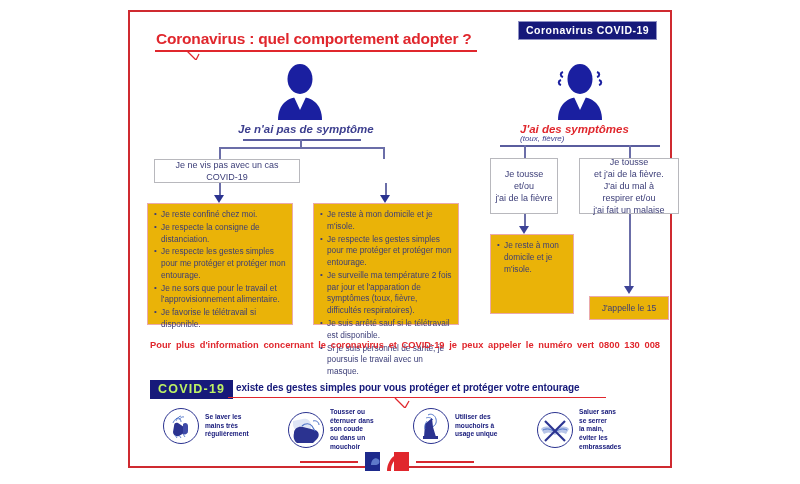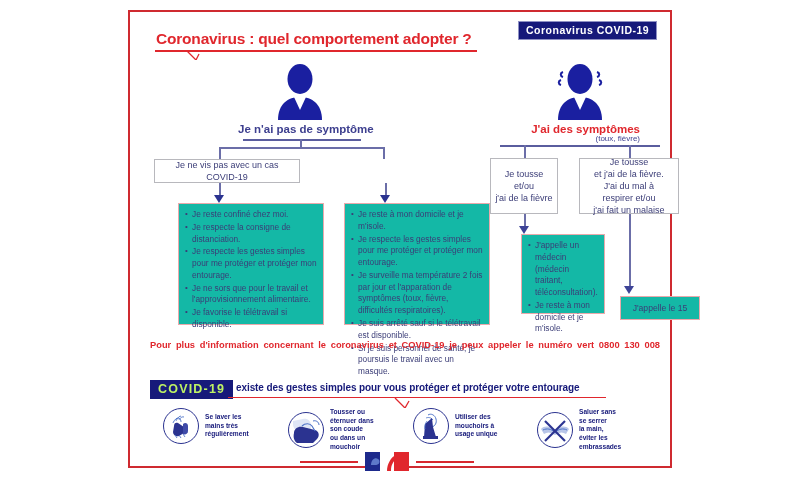--- a/index.html
+++ b/index.html
@@ -43,21 +43,21 @@
     padding:2px 7px 3px 7px;
     white-space:nowrap;
   }
 
   
   .person{position:absolute;}
   .person svg{display:block;}
 
   
   .branch-head{
-    position:absolute;text-align:right;white-space:nowrap;
+    position:absolute;text-align:left;white-space:nowrap;font-style:italic;
   }
   .branch-head .bh-main{font-size:11.5px;font-weight:bold;}
   .branch-head .bh-sub{font-size:8px;color:#3d3f8f;margin-top:-1px;}
   .bh-left .bh-main{color:#3d3f8f;}
   .bh-right .bh-main{color:#e0272d;}
   .head-rule{position:absolute;height:1.5px;background:#5a5d9e;}
 
   
   .ln{position:absolute;background:#6b6ea8;}
   .vln{width:1.6px;}
@@ -68,23 +68,23 @@
   .arrow-head.slim{border-left-width:5px;border-right-width:5px;border-top-color:#3d4397;}
 
   
   .qbox{
     position:absolute;border:1px solid #b8b8bd;background:#fff;
     display:flex;align-items:center;justify-content:center;
     text-align:center;color:#3b3d77;font-size:9px;line-height:1.35;
     box-sizing:border-box;padding:3px 4px;
   }
   .abox{
-    position:absolute;border:1px solid #eaa9ac;background:#14b8a6;
+    position:absolute;border:1px solid #eaa9ac;background:#eab308;
     box-sizing:border-box;padding:5px 6px 5px 6px;
-    color:#3b3d77;font-size:8.3px;line-height:1.42;margin-left:31px;
+    color:#3b3d77;font-size:8.3px;line-height:1.42;
   }
   .abox ul{margin:0;padding:0;list-style:none;}
   .abox li{position:relative;padding-left:7px;margin-bottom:1px;}
   .abox li:before{content:"•";position:absolute;left:0;top:-1px;font-size:8px;}
   .abox.plain{display:flex;align-items:center;justify-content:center;
     text-align:center;font-size:8.6px;}
 
   
   .infoline{
     position:absolute;left:150px;top:340px;width:510px;
@@ -217,21 +217,20 @@
 j'ai fait un malaise</div>
 
   <div class="ln vln" style="left:524px;top:214px;height:14px;"></div>
   <div class="arrow-head slim" style="left:519px;top:226px;"></div>
 
   <div class="ln vln" style="left:629px;top:214px;height:74px;"></div>
   <div class="arrow-head slim" style="left:624px;top:286px;"></div>
 
   <div class="abox" style="left:490px;top:234px;width:84px;height:80px;">
     <ul>
-      <li>J'appelle un médecin (médecin traitant, téléconsultation).</li>
       <li>Je reste à mon domicile et je m'isole.</li>
     </ul>
   </div>
 
   <div class="abox plain" style="left:589px;top:296px;width:80px;height:24px;">J'appelle le 15</div>
 
   <div class="infoline">Pour plus d'information concernant le coronavirus et COVID-19 je peux appeler le numéro vert 0800 130 008</div>
 
   <div class="gbanner-badge">COVID-19</div>
   <div class="gbanner-text">Il existe des gestes simples pour vous protéger et protéger votre entourage</div>

